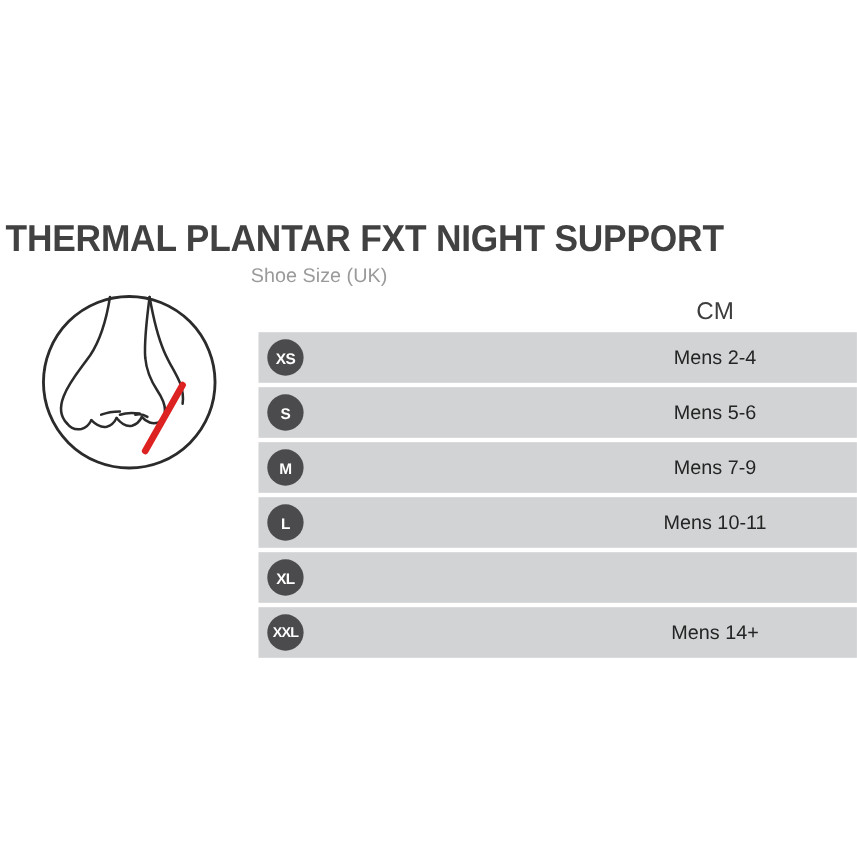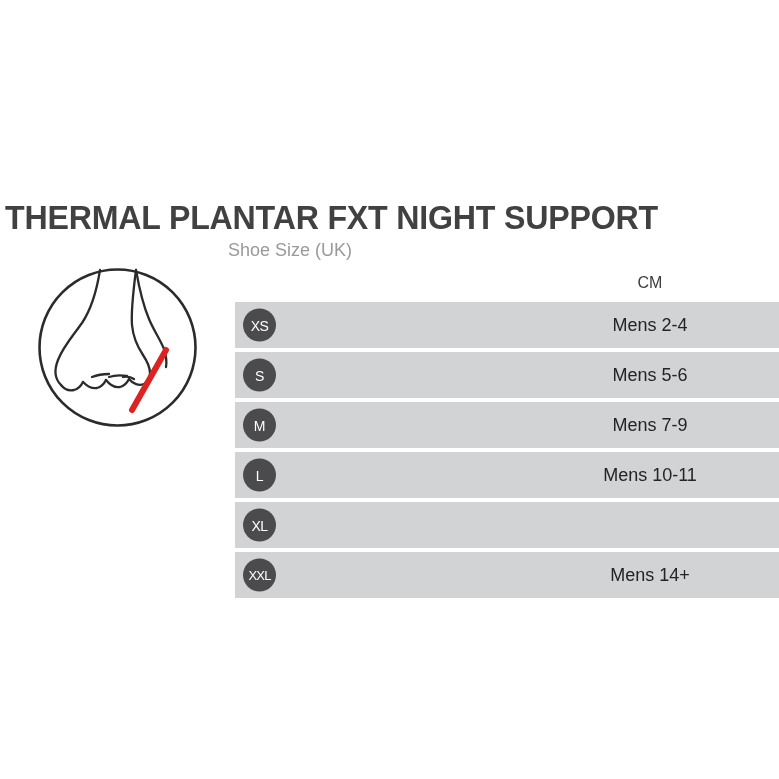--- a/index.html
+++ b/index.html
@@ -66,21 +66,21 @@
   .col-headers {
     position: absolute;
     left: 235px;
     top: 271px;
     width: 544px;
     height: 24px;
   }
   .col-head {
     position: absolute;
     top: 0;
-    font-size: 16px;
+    font-size: 22px;
     line-height: 24px;
     color: #3d3d3d;
     text-align: center;
     white-space: nowrap;
   }
   .col-head.cm  { left: 355px; width: 120px; }
 
   .rows {
     position: absolute;
     left: 235px;
@@ -102,21 +102,21 @@
     transform: translateY(-50%);
     width: 33px;
     height: 33px;
     border-radius: 50%;
     background: #4b4b4d;
     color: #ffffff;
     display: flex;
     align-items: center;
     justify-content: center;
     font-size: 14px;
-    font-weight: normal;
+    font-weight: bold;
     letter-spacing: -0.3px;
     box-sizing: border-box;
     text-align: center;
   }
   .badge.size-xxl { font-size: 13px; letter-spacing: -0.8px; }
   .badge.size-xl  { font-size: 14px; letter-spacing: -0.6px; }
   .badge.size-xs  { font-size: 14px; letter-spacing: -0.5px; }
 
   .cell {
     position: absolute;

